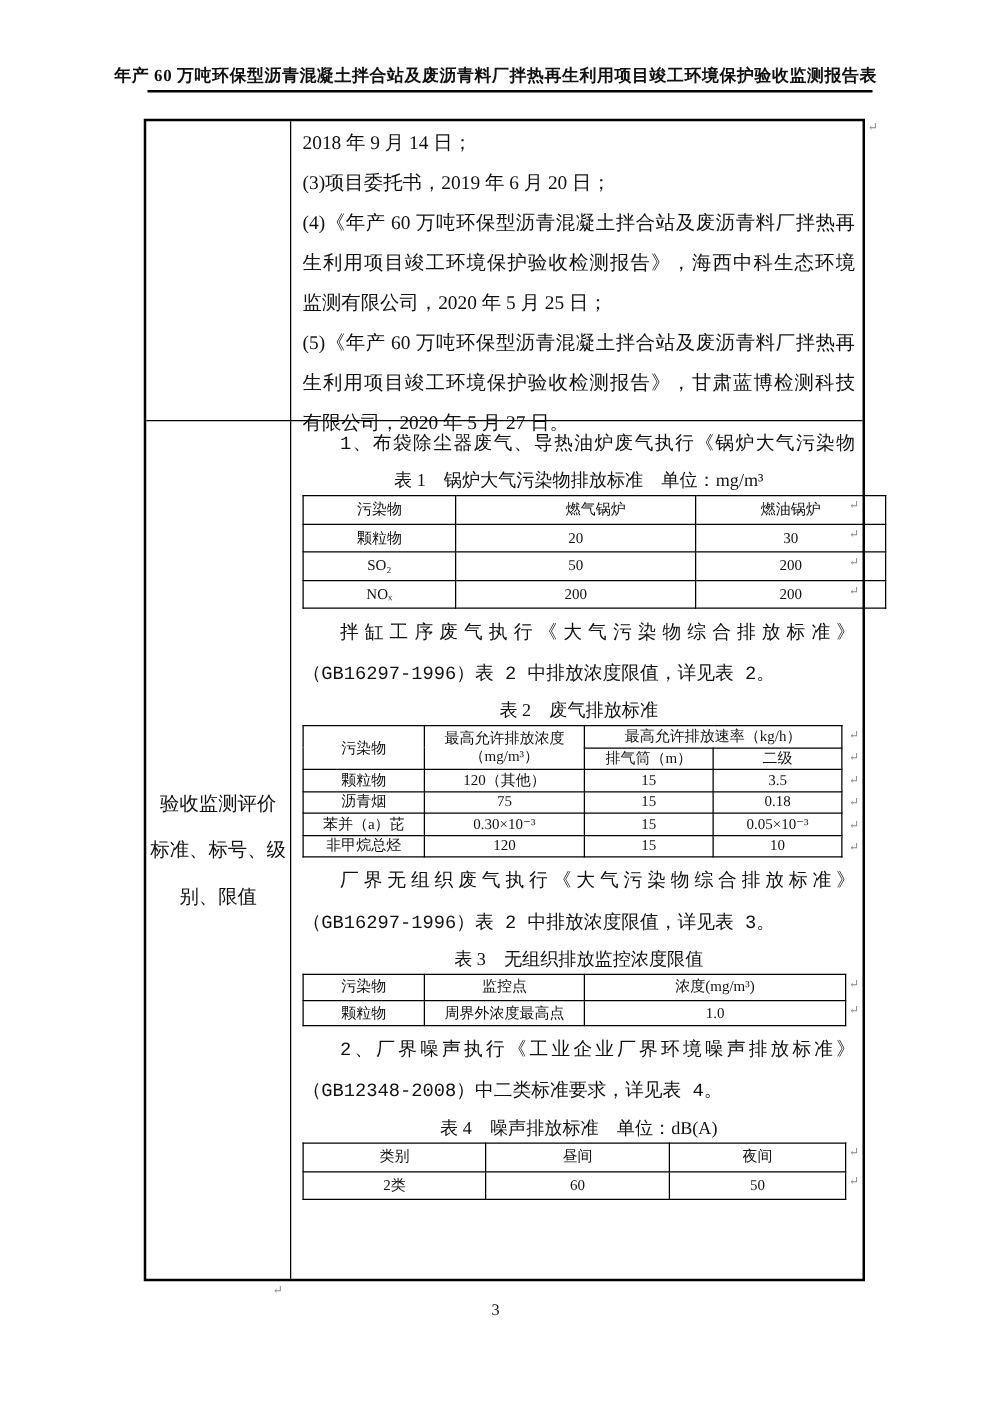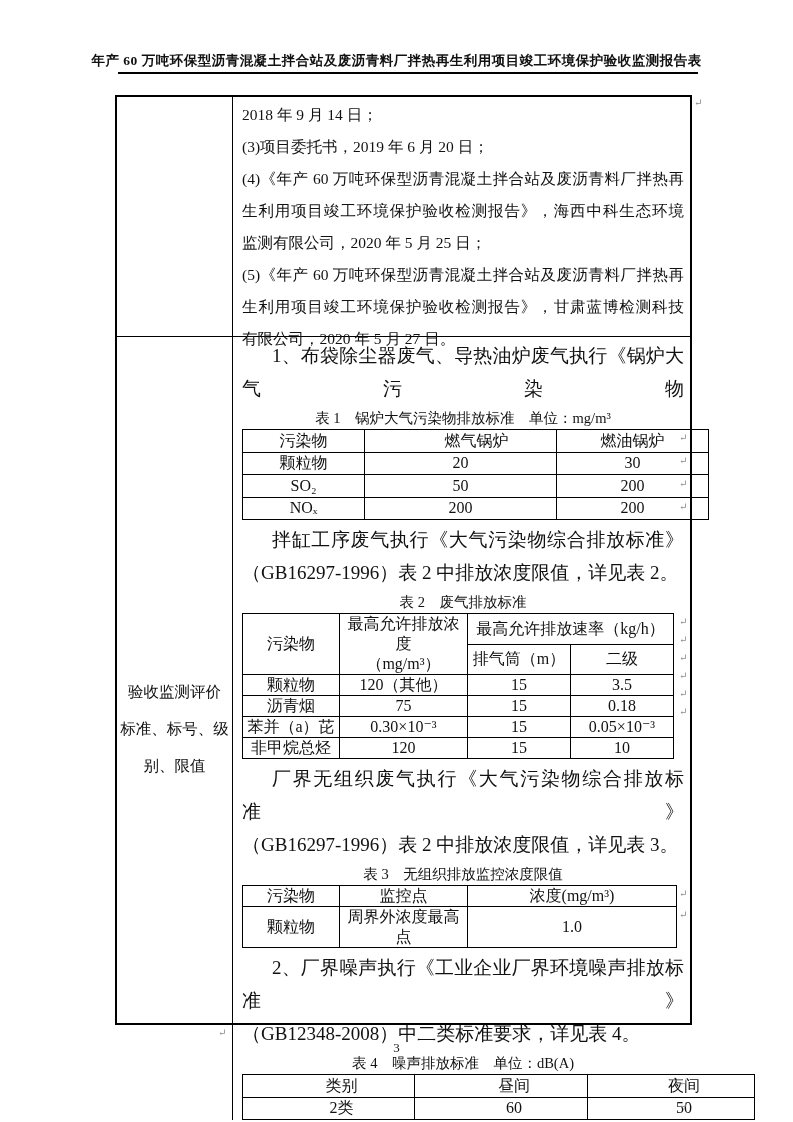--- a/index.html
+++ b/index.html
@@ -22,36 +22,36 @@
   .mt-row.r1{height:240px;border-bottom:1.5px solid #000;}
   .mt-row.r2{flex:1;}
   .label-cell{
     width:116px;border-right:1.5px solid #000;box-sizing:border-box;
     display:flex;flex-direction:column;align-items:center;justify-content:center;
     font-size:15.5px;line-height:37px;text-align:center;
   }
   .content-cell{flex:1;box-sizing:border-box;position:relative;padding:2px 6px 0 9px;}
   
   .bline{font-size:15.5px;line-height:32px;white-space:nowrap;overflow:hidden;}
-  .pline{font-size:19px;line-height:33px;}
+  .pline{font-size:15px;line-height:33px;font-family:Liberation Mono, monospace;}
   .stretch{text-align:justify;text-align-last:justify;white-space:normal;}
   .indent{text-indent:30px;}
   
   .tcaption{font-size:14.5px;font-weight:normal;text-align:center;line-height:22px;margin-top:2px;}
   
   .tbl-wrap{position:relative;width:432px;}
   table.inner{border-collapse:collapse;width:432px;table-layout:fixed;}
   table.inner td{
     border:1.5px solid #000;text-align:center;vertical-align:middle;
-    font-size:16px;padding:0;line-height:1.25;
+    font-size:12px;padding:0;line-height:1.25;
   }
   table.t1 td{height:21.5px;}
   table.t2 td{height:16.5px;}
   table.t3 td{height:19.5px;}
-  table.t4 td{height:21.5px;padding-left:26px;}
+  table.t4 td{height:21.5px;}
   .rmark{position:absolute;left:437px;color:#8a8a8a;font-size:10px;line-height:10px;}
   .pgmark{position:absolute;color:#8a8a8a;font-size:10px;line-height:10px;}
   
   .page-number{position:absolute;left:0;top:1040px;width:100%;text-align:center;font-size:13px;}
 </style>
 </head>
 <body>
 
 <div class="page">
 

